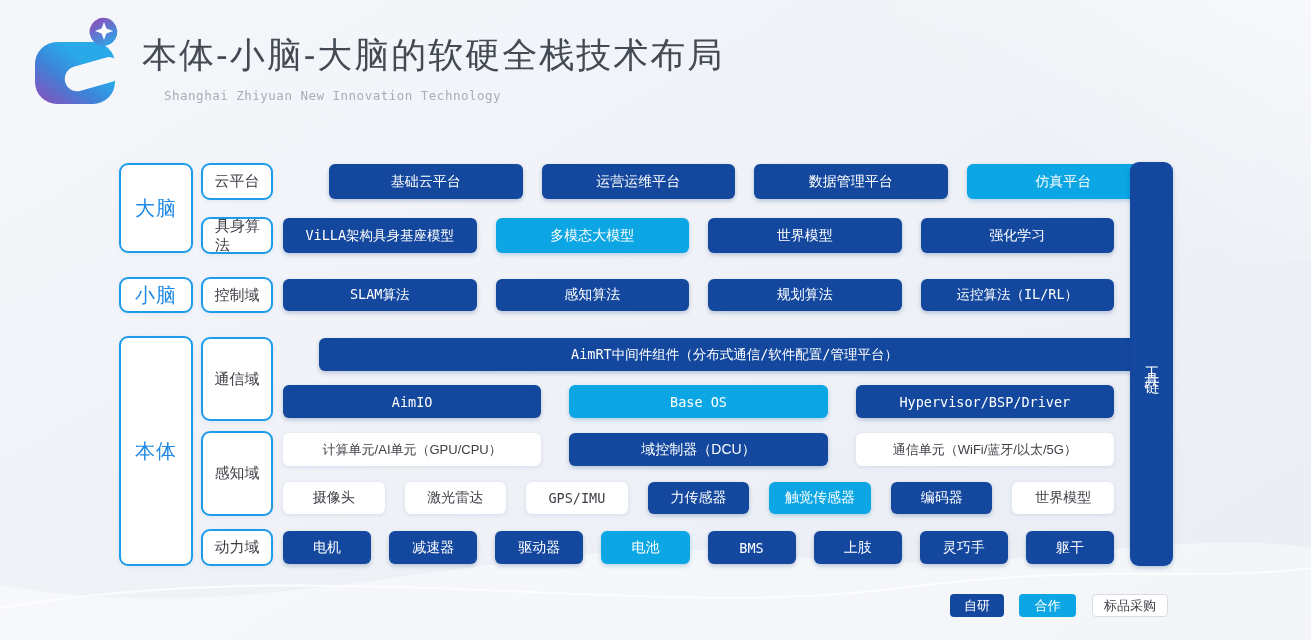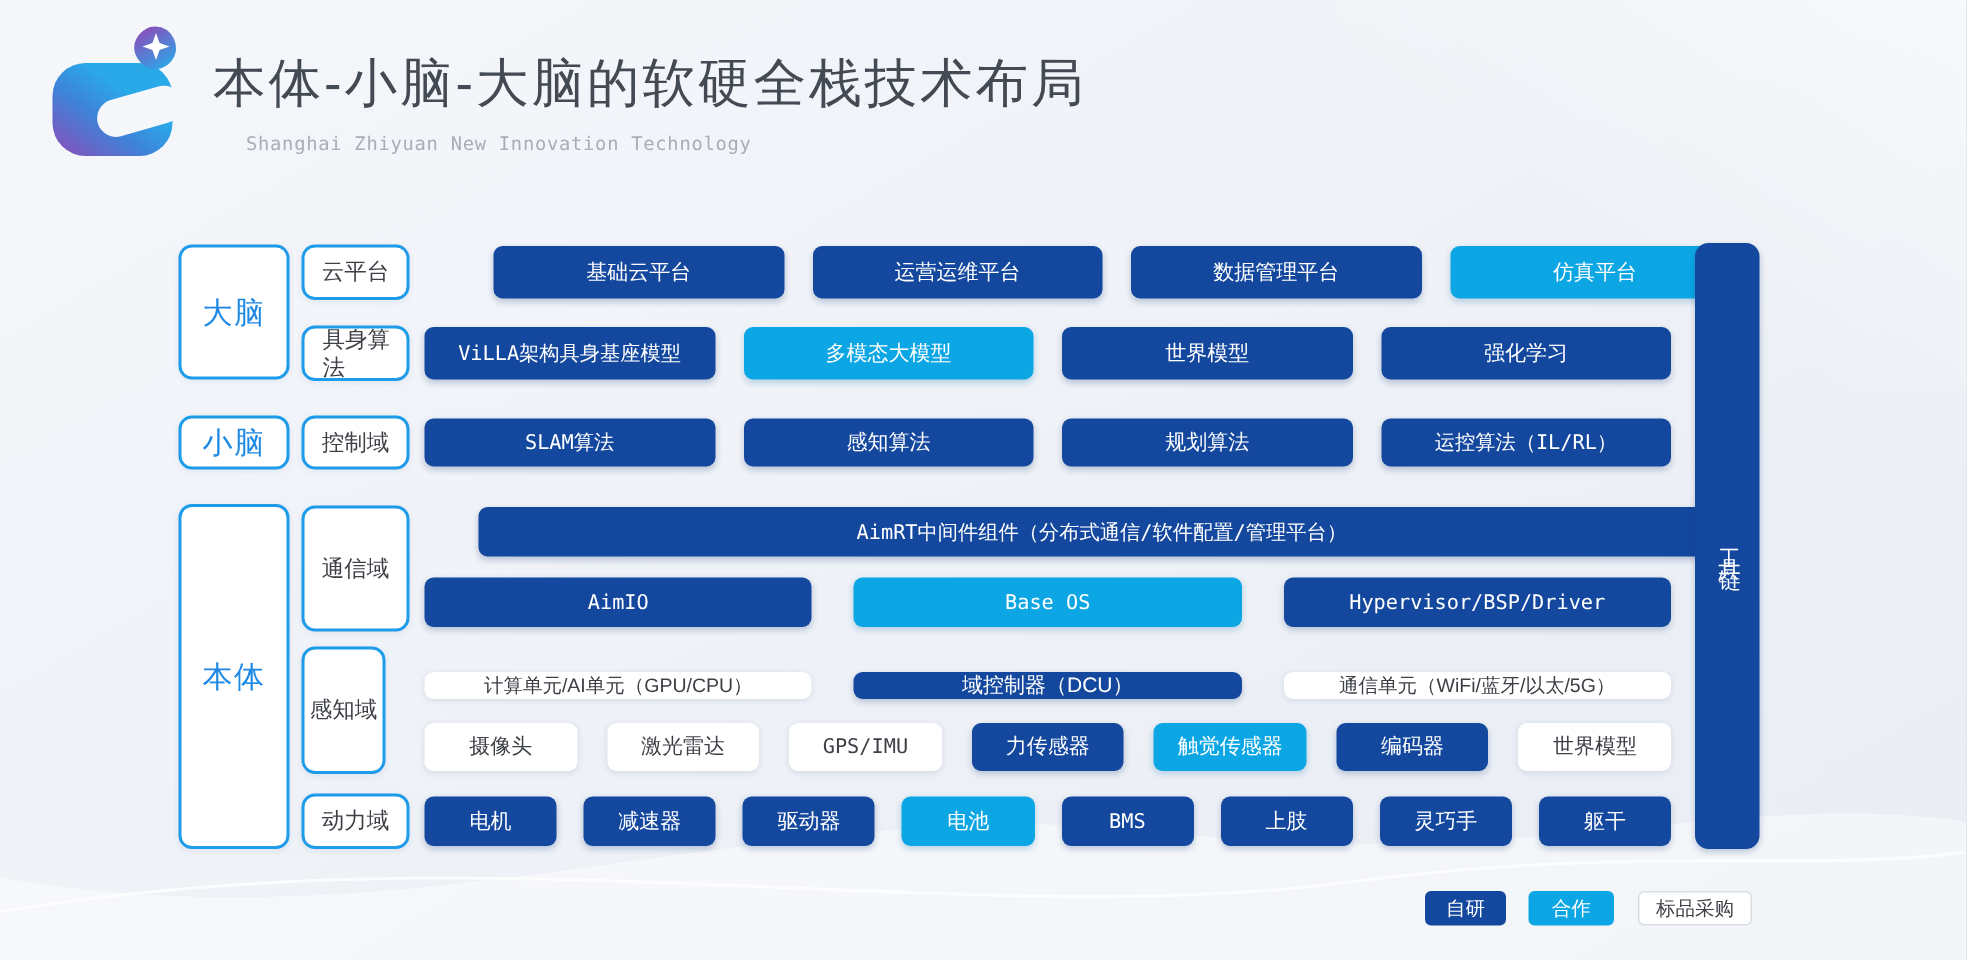--- a/index.html
+++ b/index.html
@@ -31,31 +31,31 @@
   .obox.domain{color:#3c3f45;font-size:15px;}
 
   .g-brain{left:119px;top:163px;width:74px;height:90px;}
   .g-cere {left:119px;top:277px;width:74px;height:36px;}
   .g-body {left:119px;top:336px;width:74px;height:230px;}
 
   .d-cloud{left:201px;top:163px;width:72px;height:37px;}
   .d-embod{left:201px;top:217px;width:72px;height:37px;padding-left:12px;}
   .d-ctrl {left:201px;top:277px;width:72px;height:36px;}
   .d-comm {left:201px;top:337px;width:72px;height:84px;}
-  .d-sense{left:201px;top:431px;width:56px;height:85px;}
+  .d-sense{left:201px;top:431px;width:72px;height:85px;}
   .d-power{left:201px;top:529px;width:72px;height:37px;}
 
   
   .row{position:absolute;left:283px;width:831px;display:flex;}
   .row1{top:164px;height:35px;gap:19px;padding-left:46px;}
   .row2{top:218px;height:35px;gap:19px;}
   .row3{top:279px;height:32px;gap:19px;}
   .row4a{top:338px;height:33px;padding-left:36px;}
   .row4b{top:385px;height:33px;gap:28px;}
-  .row5a{top:433px;height:33px;gap:28px;align-items:flex-end;}
+  .row5a{top:433px;height:33px;gap:28px;}
   .row5b{top:482px;height:32px;gap:20px;}
   .row6{top:531px;height:33px;gap:18px;}
 
   .chip{flex:1;display:flex;align-items:center;justify-content:center;
     border-radius:6px;font-size:14px;white-space:nowrap;box-sizing:border-box;}
   .chip.mono{font-family:"DejaVu Sans Mono","Liberation Mono",monospace;font-size:13.5px;}
   .chip.small{font-size:13px;}
   .self{background:#14489e;color:#fff;box-shadow:0 2px 4px rgba(15,55,120,0.25);}
   .coop{background:#0ca6e4;color:#fff;box-shadow:0 2px 4px rgba(10,110,180,0.25);}
   .std{background:#ffffff;color:#3c3f45;box-shadow:0 1px 4px rgba(40,60,110,0.12);}

